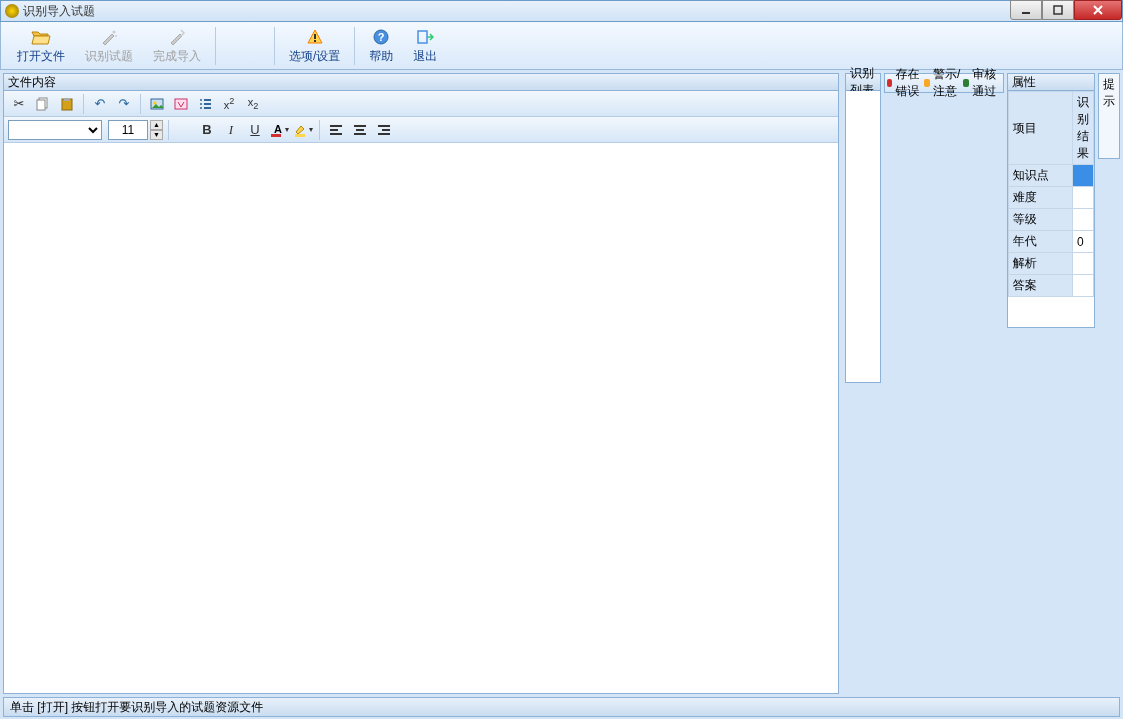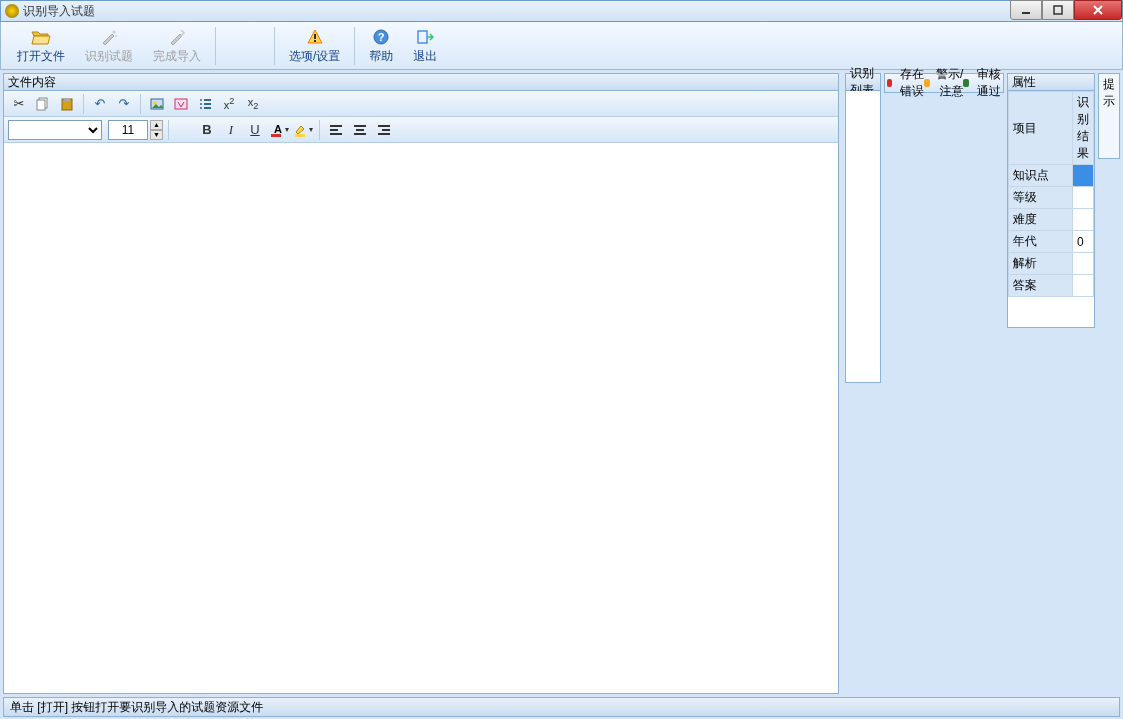--- a/index.html
+++ b/index.html
@@ -38,21 +38,21 @@
 .esep { width: 1px; height: 20px; background: #b5cce2; margin: 0 3px; }
 .font-select { width: 94px; height: 20px; border: 1px solid #7b9ebd; background: white; font-size: 12px; }
 .size-input { width: 40px; height: 20px; border: 1px solid #7b9ebd; text-align: center; font-size: 12px; margin-left:4px; }
 .spinner { width: 13px; height: 20px; display: inline-flex; flex-direction: column; }
 .spinner-btn { height: 10px; font-size: 7px; line-height: 7px; text-align: center; cursor: pointer; background:#e8e8e8; border:1px solid #aaa;}
 .editor-content { flex: 1; background: white; }
 
 
 .list-box { flex: 1; background: white; border: 1px solid #8db2d8; border-top: none; }
 .status-legend { height: 20px; background: linear-gradient(to bottom, #f2f7fd, #d6e6f7); border: 1px solid #8db2d8; display: flex; align-items: center; justify-content: space-around; font-size: 12px; padding:0 2px; }
-.legend-item { display: flex; align-items: center; gap: 3px; text-align: right; }
+.legend-item { display: flex; align-items: center; gap: 3px; }
 .legend-dot { width: 10px; height: 8px; border-radius: 2px; }
 .dot-red { background: #d32f2f; }
 .dot-orange { background: #f9a825; }
 .dot-green { background: #2e7d32; }
 
 .props-panel { border: 1px solid #8db2d8; border-top:none; background:white; }
 .props-table { width: 100%; border-collapse: collapse; }
 .props-table td { border: 1px solid #c5d6e8; padding: 2px 4px; font-size: 12px; height: 18px; }
 .props-table .hdr { background: #d6e6f7; }
 .props-table .key { background: #d6e6f7; width: 84px; }
@@ -311,25 +311,25 @@
           <tbody>
               <tr class="hdr">
             <td class="key">项目</td>
             <td class="val hdr" style="background:#d6e6f7">识别结果</td>
           </tr>
           <tr class="selected">
                 <td class="key">知识点</td>
                 <td class="val"></td>
               </tr>
           <tr>
+                <td class="key">难度</td>
+                <td class="val"></td>
+              </tr>
+          <tr>
                 <td class="key">等级</td>
-                <td class="val"></td>
-              </tr>
-          <tr>
-                <td class="key">难度</td>
                 <td class="val"></td>
               </tr>
           <tr>
                 <td class="key">年代</td>
                 <td class="val">0</td>
               </tr>
           <tr>
                 <td class="key">解析</td>
                 <td class="val"></td>
               </tr>

